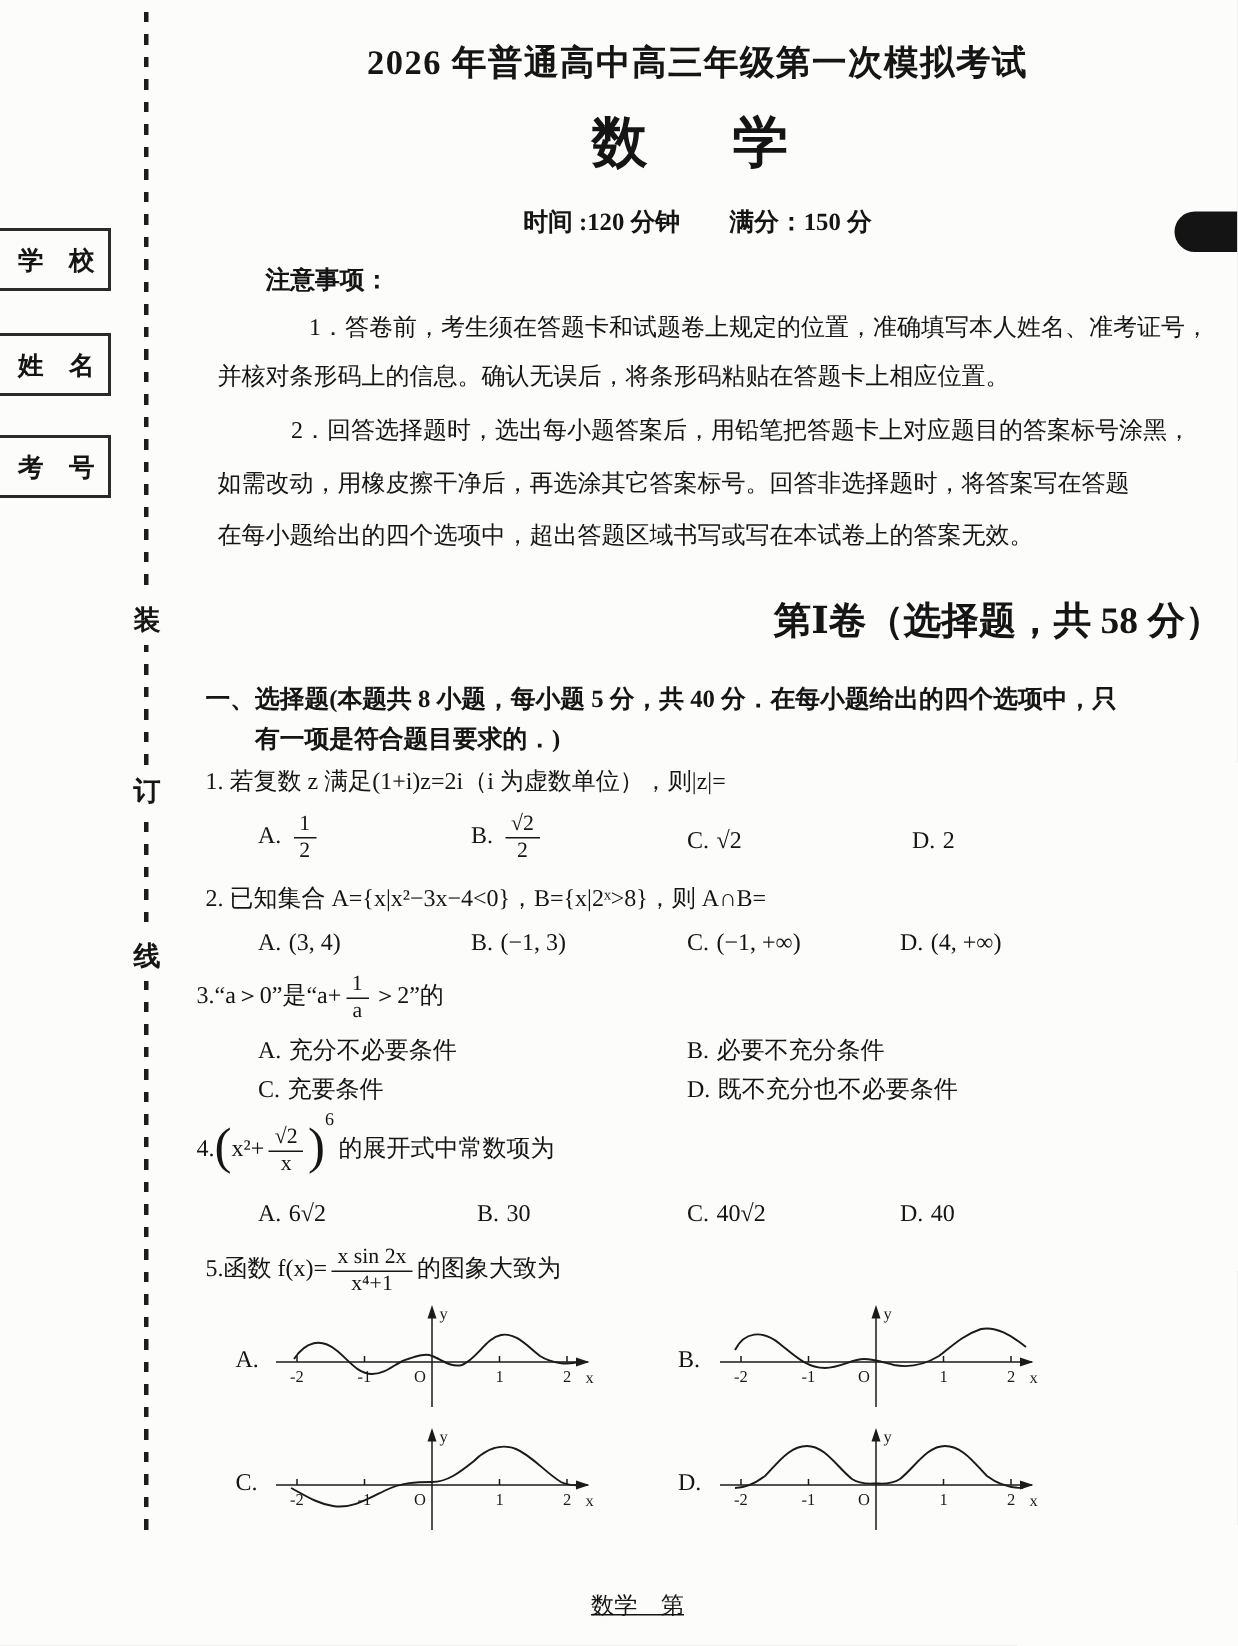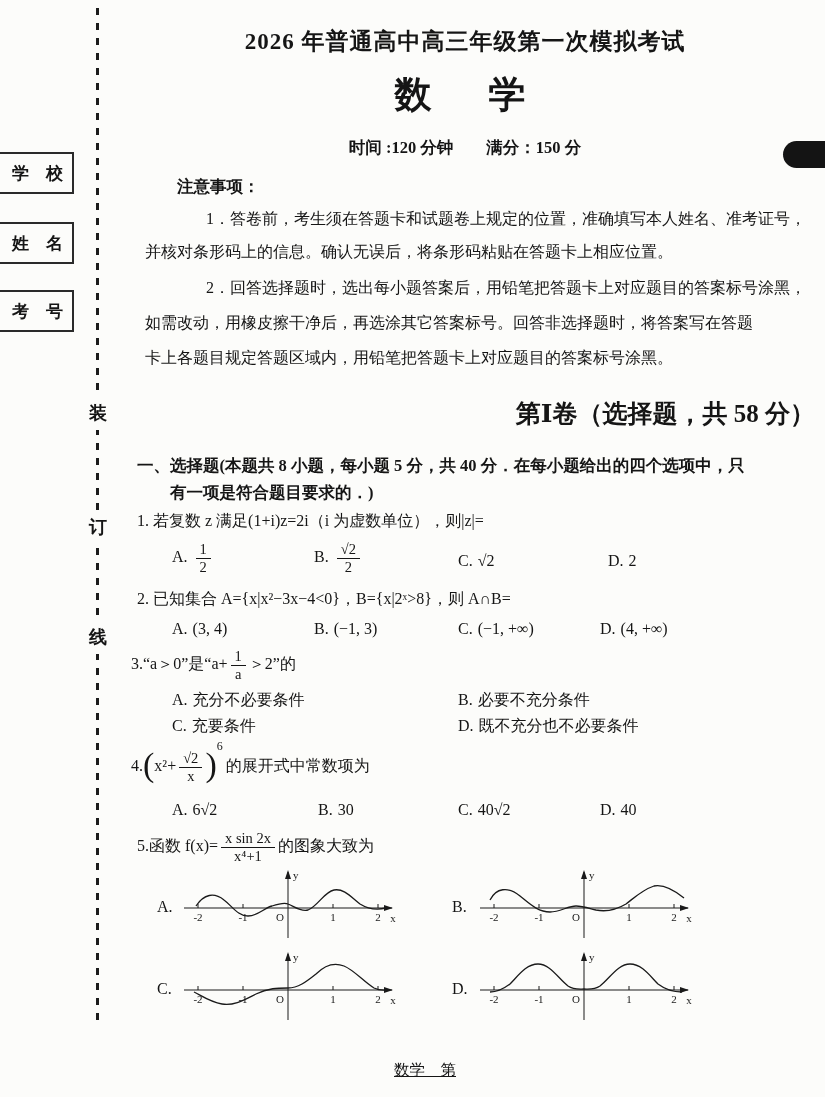--- a/index.html
+++ b/index.html
@@ -80,23 +80,23 @@
     <span>考　号</span>
   </div>
 
   <div class="abs center bold title">2026 年普通高中高三年级第一次模拟考试</div>
   <div class="abs center bold subject">数　学</div>
   <div class="abs center bold meta">时间 :120 分钟　　满分：150 分</div>
 
   <div class="abs notice-head">注意事项：</div>
   <div class="abs nline" style="left:206px; top:208px">1．答卷前，考生须在答题卡和试题卷上规定的位置，准确填写本人姓名、准考证号，</div>
   <div class="abs nline" style="left:145px; top:241px">并核对条形码上的信息。确认无误后，将条形码粘贴在答题卡上相应位置。</div>
-  <div class="abs nline" style="left:206px; top:277px">2．回答选择题时，选出每小题答案后，用铅笔把答题卡上对应题目的答案标号涂黑，</div>
+  <div class="abs nline" style="left:194px; top:277px">2．回答选择题时，选出每小题答案后，用铅笔把答题卡上对应题目的答案标号涂黑，</div>
   <div class="abs nline" style="left:145px; top:312px">如需改动，用橡皮擦干净后，再选涂其它答案标号。回答非选择题时，将答案写在答题</div>
-  <div class="abs nline" style="left:145px; top:347px">卡上各题目规定答题区域内，用铅笔把答题卡上对应题目的答案标号涂黑。</div>
+  <div class="abs nline" style="left:145px; top:347px">在每小题给出的四个选项中，超出答题区域书写或写在本试卷上的答案无效。</div>
 
   <div class="abs center bold sec-title">第Ⅰ卷（选择题，共 58 分）</div>
   <div class="abs intro" style="left:137px; top:455px">一、选择题(本题共 8 小题，每小题 5 分，共 40 分．在每小题给出的四个选项中，只</div>
   <div class="abs intro" style="left:170px; top:482px">有一项是符合题目要求的．)</div>
 
   <div class="abs stem" style="left:137px; top:511px">1. 若复数 z 满足(1+i)z=2i（i 为虚数单位），则|z|=</div>
   <span class="abs opt" style="left:172px; top:541px">
     <span class="olabel">A.</span><span class="frac"><span class="num">1</span><span class="den">2</span></span>
   </span>
   <span class="abs opt" style="left:314px; top:541px">

